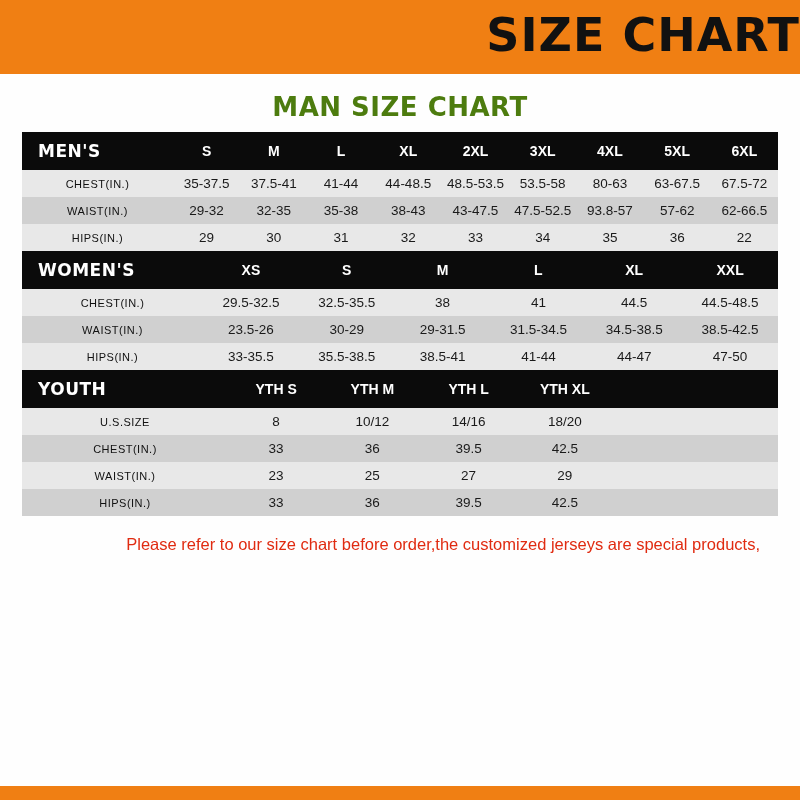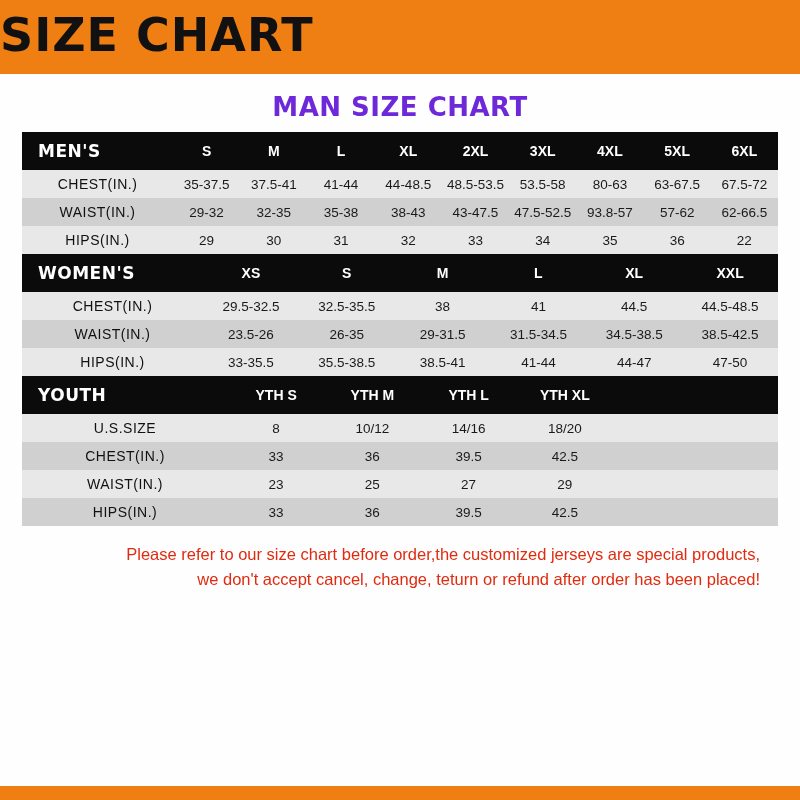--- a/index.html
+++ b/index.html
@@ -20,21 +20,21 @@
     background: #fefefe;
     box-sizing: border-box;
   }
 
   .header {
     position: relative;
     height: 74px;
     background: #f07f13;
     display: flex;
     align-items: center;
-    justify-content: flex-start;
+    justify-content: flex-end;
   }
   .header-title {
     font-family: "DejaVu Sans", sans-serif;
     font-weight: bold;
     font-size: 46px;
     letter-spacing: 1px;
     color: #111111;
     line-height: 1;
     padding-bottom: 4px;
   }
@@ -42,21 +42,21 @@
   .content {
     padding: 0 22px;
     box-sizing: border-box;
   }
 
   .section-title {
     text-align: center;
     font-family: "DejaVu Sans", sans-serif;
     font-weight: bold;
     font-size: 26px;
-    color: #6d28d9;
+    color: #4d7c0f;
     margin: 18px 0 10px 0;
     letter-spacing: 0.5px;
   }
 
   table.size-table {
     width: 100%;
     border-collapse: collapse;
     table-layout: fixed;
   }
   table.size-table th,
@@ -78,21 +78,21 @@
     text-align: left;
     padding-left: 16px;
     font-family: "DejaVu Sans", sans-serif;
     font-size: 17px;
     letter-spacing: 0.5px;
   }
   table.size-table tbody tr.shade-light { background: #e8e8e8; }
   table.size-table tbody tr.shade-dark { background: #d0d0d0; }
   table.size-table tbody td.row-label {
     text-align: center;
-    font-size: 14px;
+    font-size: 11px;
     color: #111111;
     letter-spacing: 0.5px;
   }
 
   .footer-note {
     margin-top: 16px;
     padding: 0 18px;
     text-align: right;
     color: #e02b11;
     font-size: 16.5px;
@@ -198,21 +198,21 @@
             <td>29.5-32.5</td>
             <td>32.5-35.5</td>
             <td>38</td>
             <td>41</td>
             <td>44.5</td>
             <td>44.5-48.5</td>
           </tr>
           <tr class="shade-dark">
             <td class="row-label">WAIST(IN.)</td>
             <td>23.5-26</td>
-            <td>26-35</td>
+            <td>30-29</td>
             <td>29-31.5</td>
             <td>31.5-34.5</td>
             <td>34.5-38.5</td>
             <td>38.5-42.5</td>
           </tr>
           <tr class="shade-light">
             <td class="row-label">HIPS(IN.)</td>
             <td>33-35.5</td>
             <td>35.5-38.5</td>
             <td>38.5-41</td>
@@ -268,19 +268,18 @@
             <td>39.5</td>
             <td>42.5</td>
             <td></td>
           </tr>
         </tbody>
       </table>
     </div>
 
     <div class="footer-note">
       <span class="line">Please refer to our size chart before order,the customized jerseys are special products,</span>
-      <span class="line">we don't accept cancel, change, teturn or refund after order has been placed!</span>
     </div>
 
   </div>
 
   <div class="bottom-strip"></div>
 </div>
 
 </body></html>

